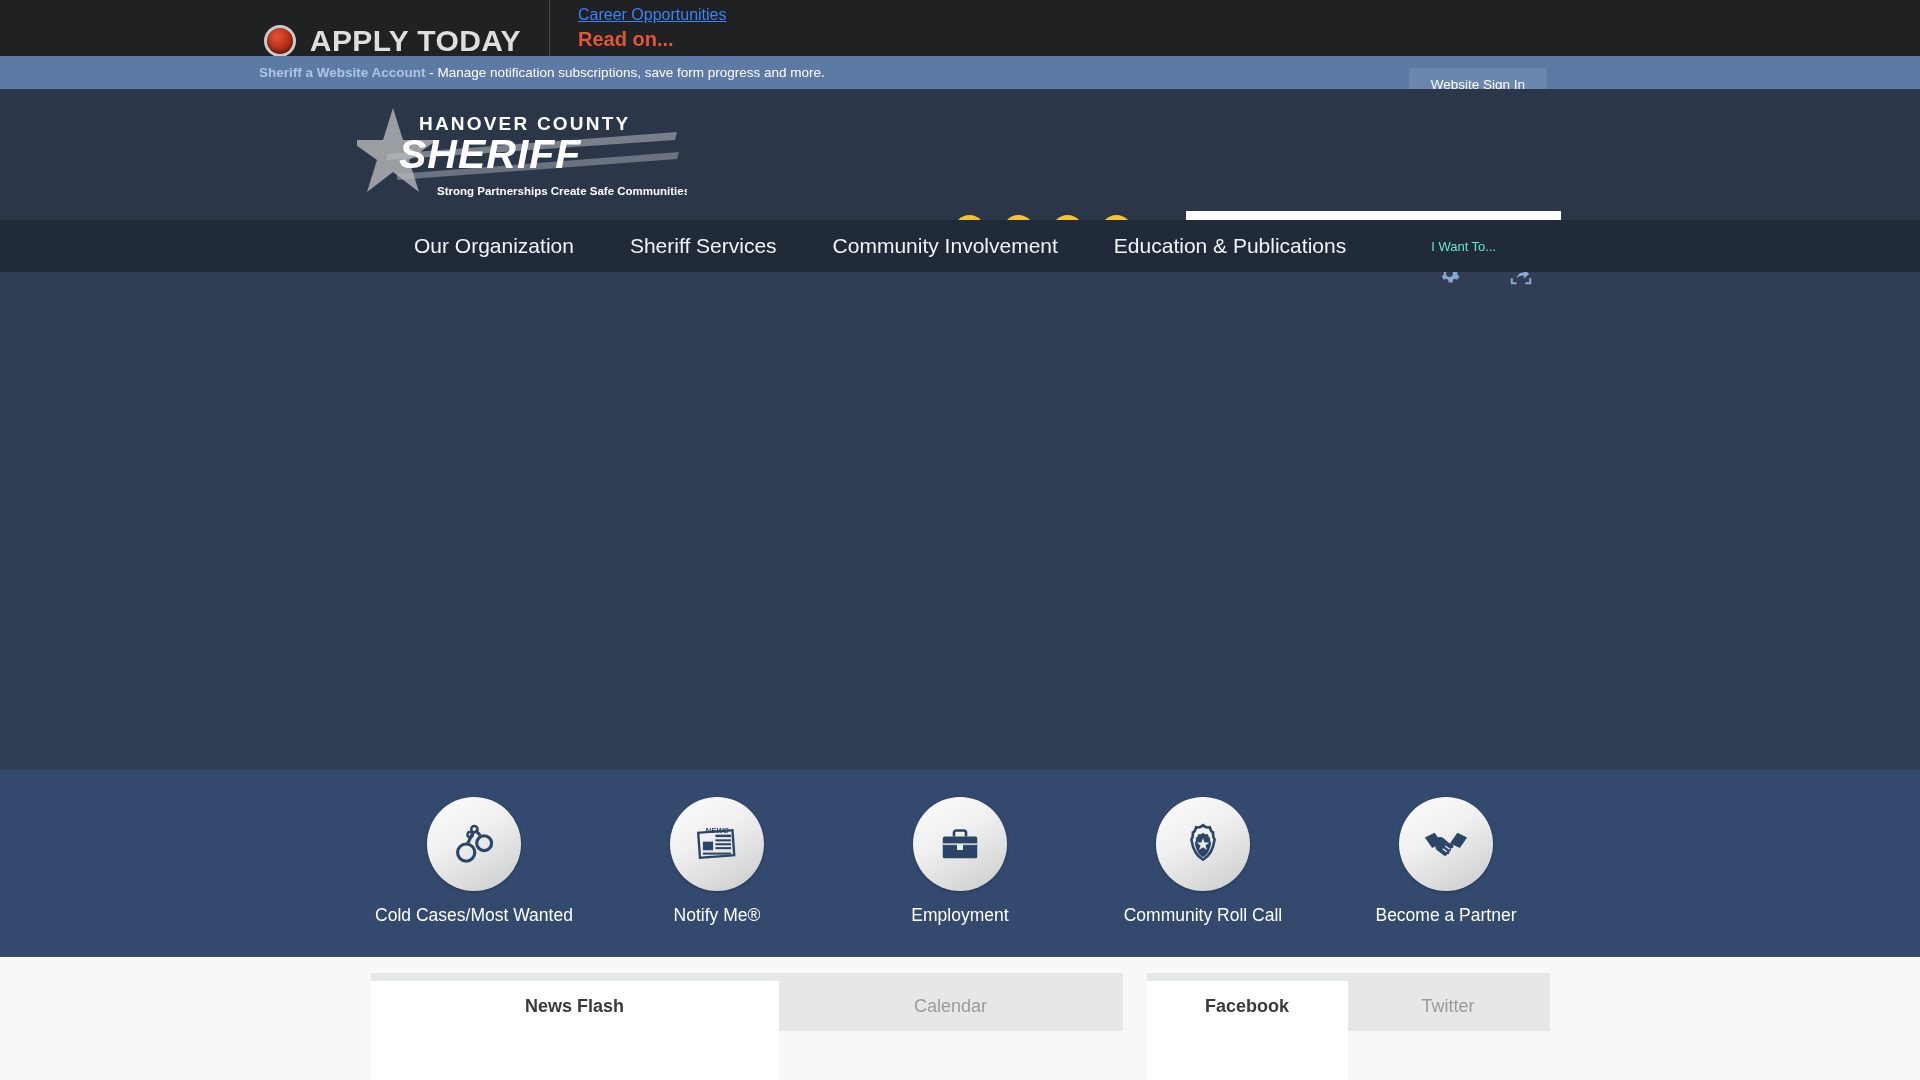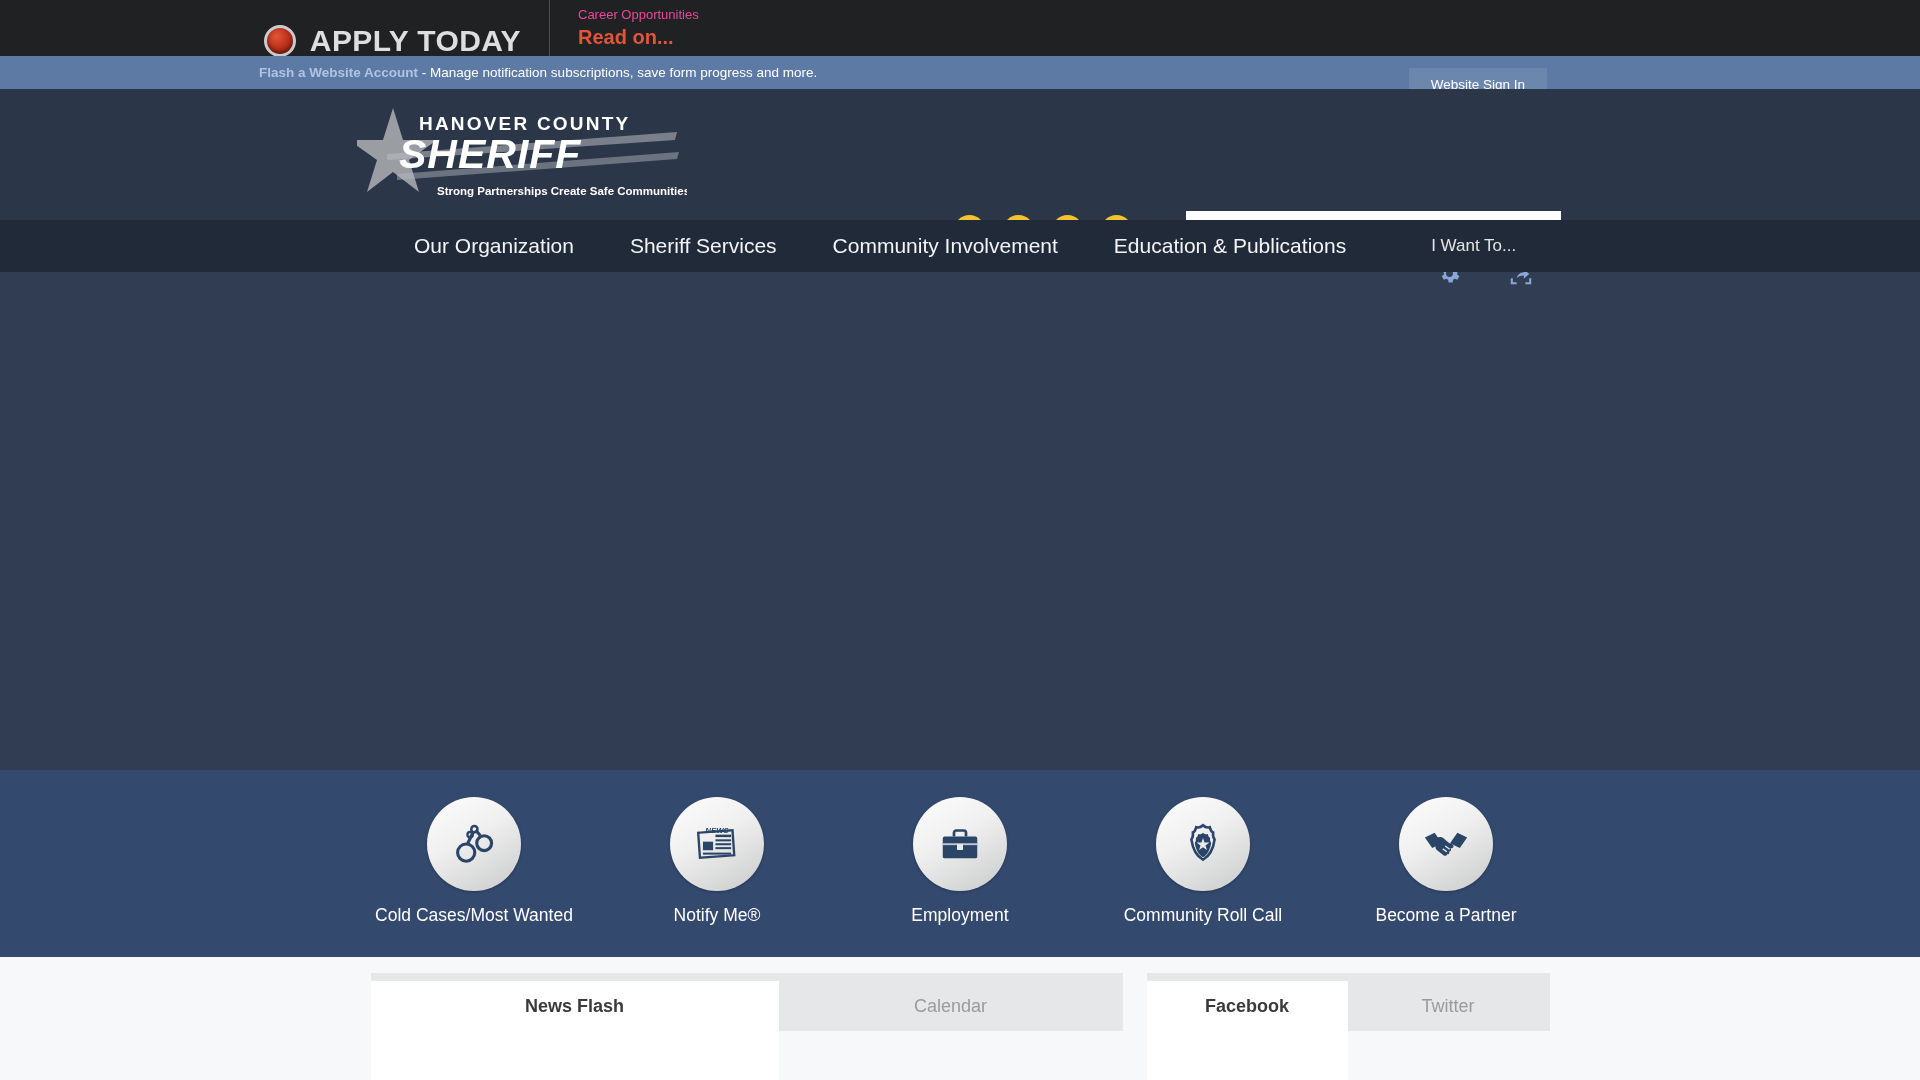--- a/index.html
+++ b/index.html
@@ -50,23 +50,24 @@
     font-family: "Liberation Sans", sans-serif;
   }
   .alert-content {
     padding-left: 28px;
     display: flex;
     flex-direction: column;
     justify-content: center;
     gap: 3px;
   }
   .alert-title {
-    color: #ec4899;
-    font-size: 13px;
+    color: #3b82f6;
+    font-size: 16px;
     line-height: 1.2;
+    text-decoration: underline;
   }
   .alert-readon {
     color: #e2553a;
     font-size: 20px;
     line-height: 1.2;
     cursor: pointer;
     font-weight: bold;
   }
 
   
@@ -193,23 +194,23 @@
   }
   .nav-item {
     color: #f2f4f6;
     font-size: 21px;
     padding: 0 28px;
     cursor: pointer;
     white-space: nowrap;
     font-weight: 300;
   }
   .nav-item.iwant {
-    color: #e5e5e5;
+    color: #5eead4;
     padding-left: 57px;
-    font-size: 17px;
+    font-size: 13px;
   }
 
   
   .hero {
     height: 498px;
     background: #303d53;
   }
 
   
   .quicklinks {
@@ -301,21 +302,21 @@
       <div class="apply-text">APPLY TODAY</div>
     </div>
   </div>
   <div class="alert-content">
     <div class="alert-title">Career Opportunities</div>
     <div class="alert-readon">Read on...</div>
   </div>
 </div>
 
 <div class="account-bar">
-  <div class="account-msg"><span class="link">Flash a Website Account</span><span> - Manage notification subscriptions, save form progress and more.</span></div>
+  <div class="account-msg"><span class="link">Sheriff a Website Account</span><span> - Manage notification subscriptions, save form progress and more.</span></div>
   <div class="signin-btn">Website Sign In</div>
 </div>
 
 <div class="header">
 
   <div class="logo-wrap">
     <svg class="logo-svg" viewBox="0 0 330 108">
       <polygon points="36,6 46,38 80,38 52,58 62,90 36,70 10,90 20,58 -8,38 26,38" fill="#9a9da2"></polygon>
       <path d="M30,52 L320,30 L318,38 L30,58 Z" fill="#b9bcc1" opacity="0.55"></path>
       <path d="M40,72 L322,50 L320,57 L40,78 Z" fill="#b9bcc1" opacity="0.45"></path>

